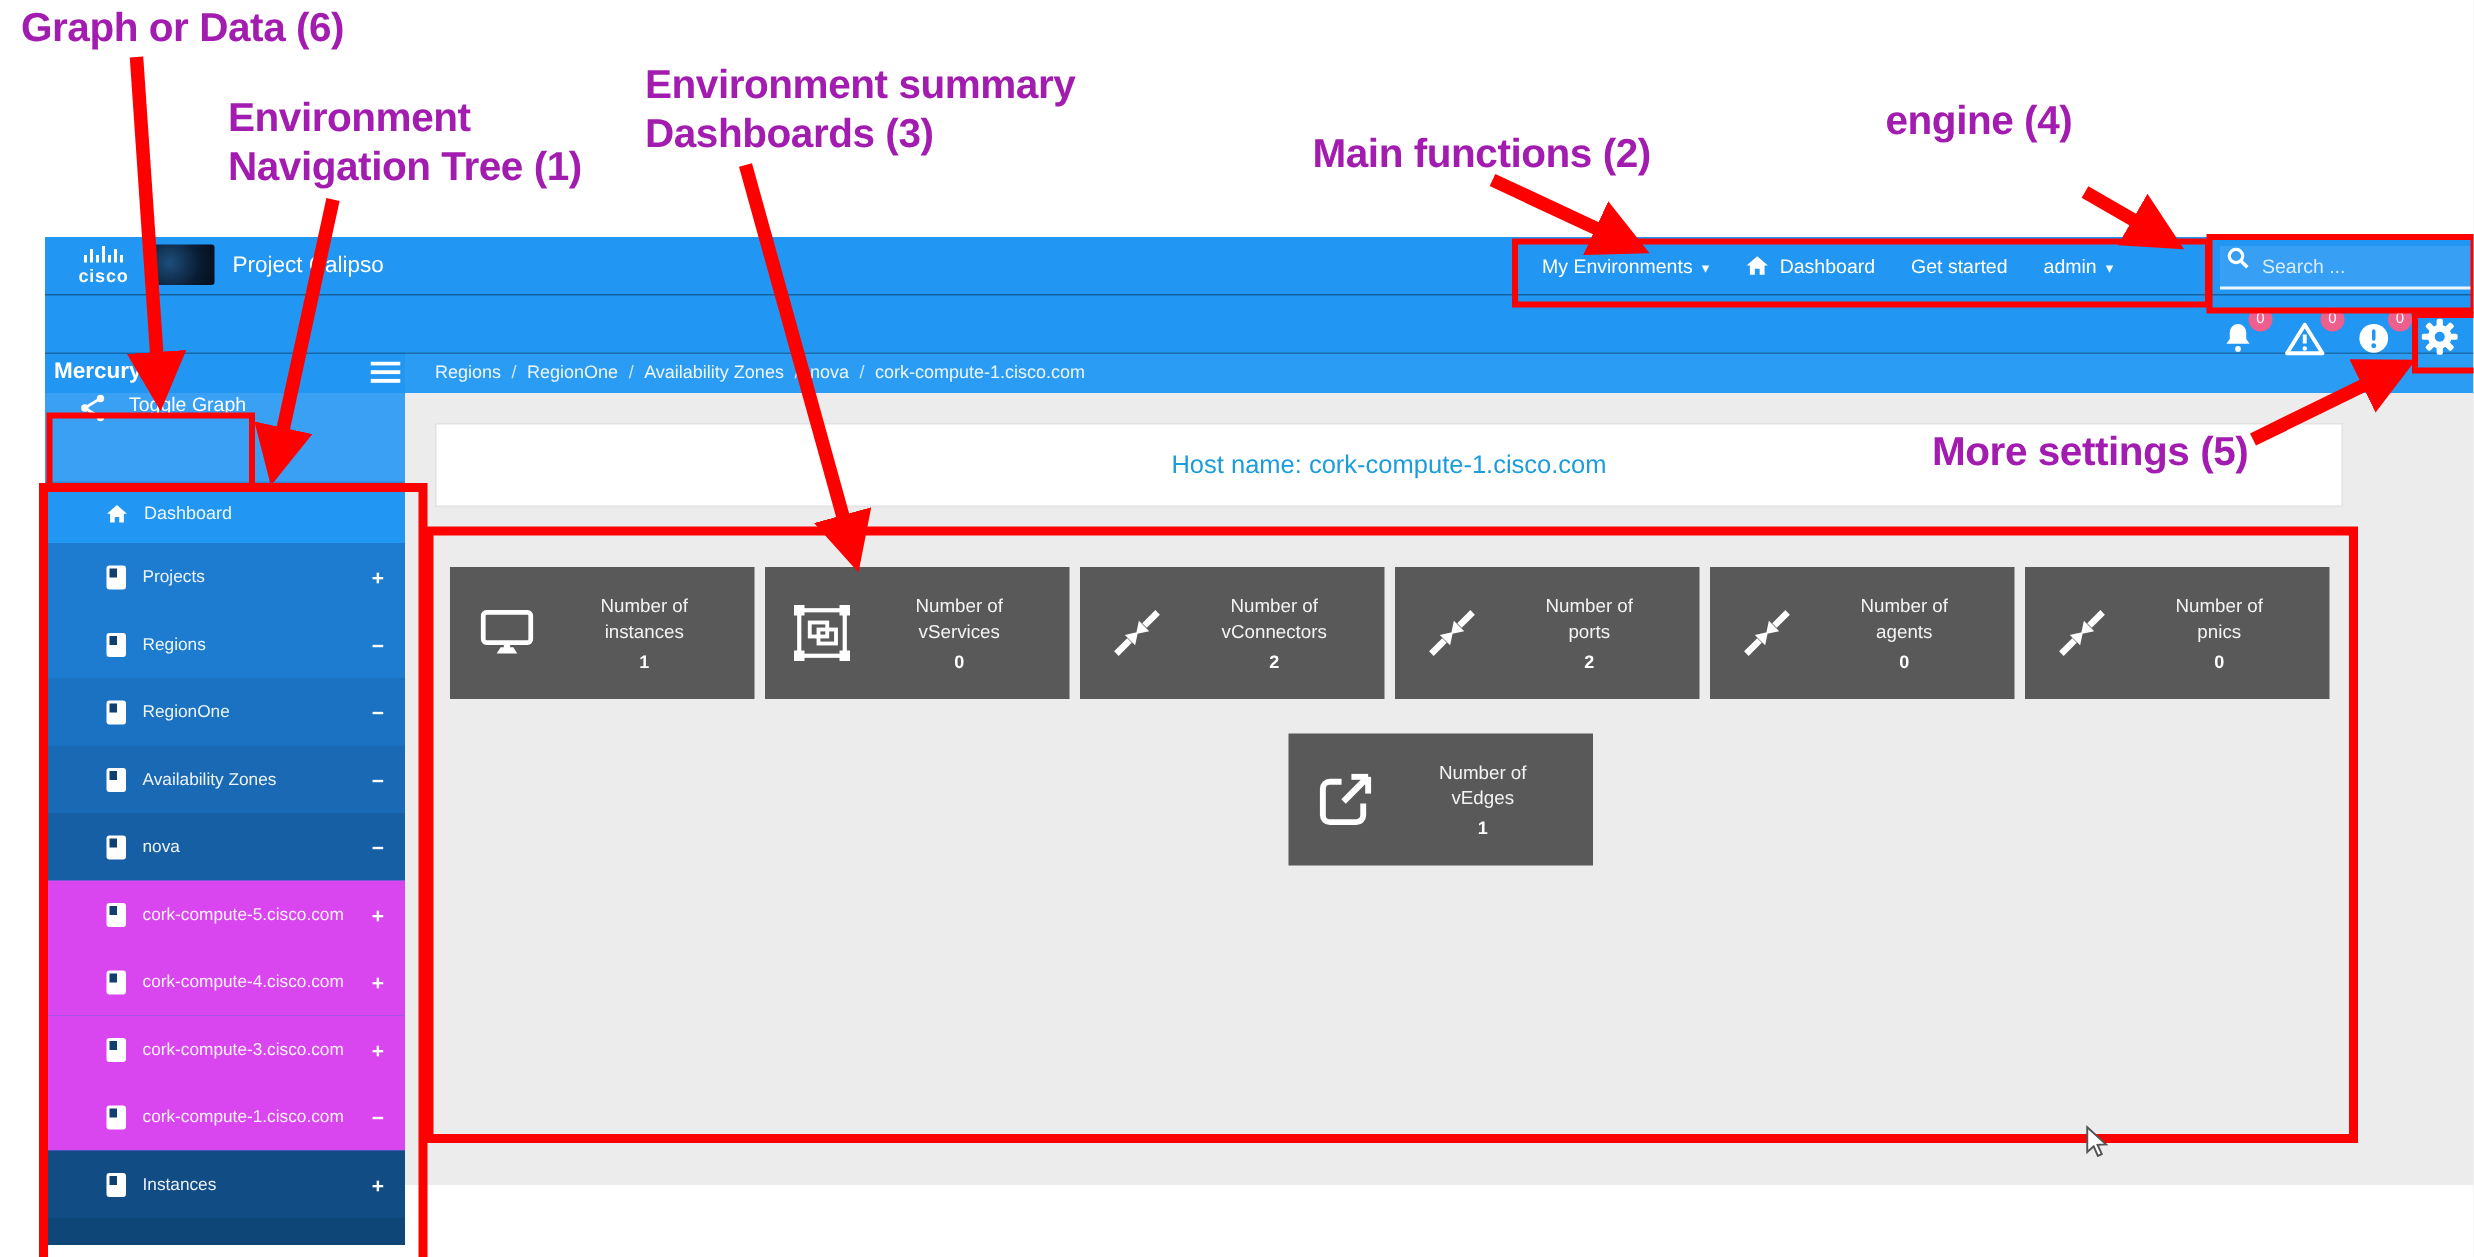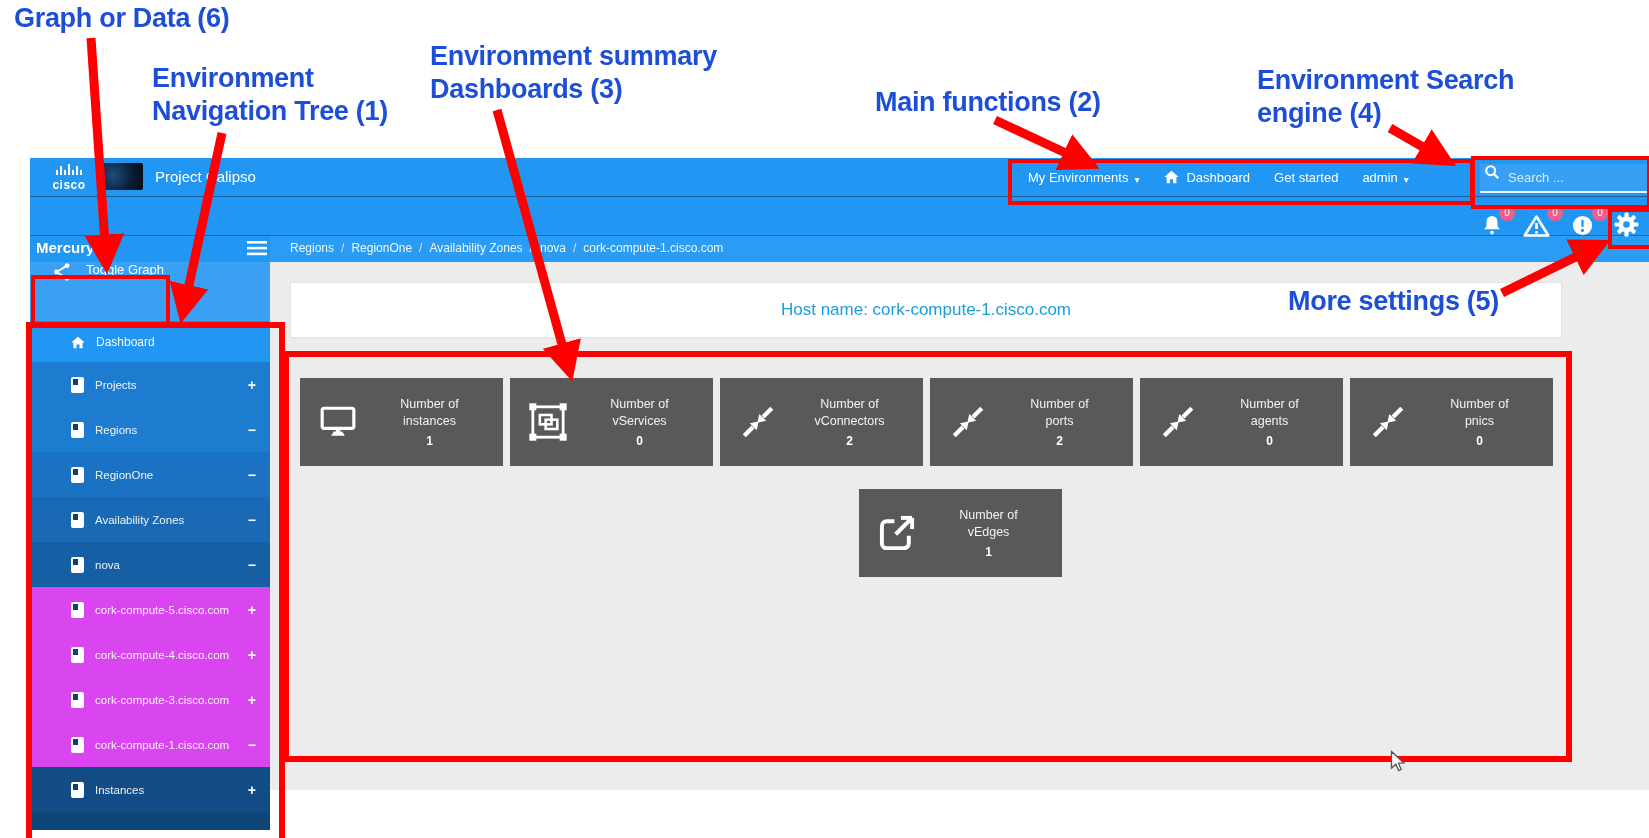--- a/index.html
+++ b/index.html
@@ -69,21 +69,21 @@
   #tilesrow{left:300px;top:378px;display:flex;gap:7px}
   .tile{width:203px;height:88px;background:#595959;display:flex;align-items:center;cursor:pointer}
   .tile .tile-icon{width:76px;display:flex;justify-content:center}
   .tile .tile-text{flex:1;text-align:center;color:#fff;padding-right:20px}
   .tile .tl{font-size:12.5px;line-height:17px;color:#f3f3f3}
   .tile .tv{font-size:12px;font-weight:700;margin-top:4px}
   #vedge-tile{left:859px;top:489px}
 
   
   .rbox{position:absolute;border-style:solid;border-color:#fe0000;z-index:40;pointer-events:none}
-  .ann{position:absolute;color:#1d4ed8;font-weight:700;font-size:27px;line-height:33px;z-index:46;
+  .ann{position:absolute;color:#a21caf;font-weight:700;font-size:27px;line-height:33px;z-index:46;
        letter-spacing:-.3px;white-space:nowrap}
   #arrow-layer{left:0;top:0;z-index:44;pointer-events:none}
   #cursor{left:1390px;top:750px;z-index:60;pointer-events:none}
 </style>
 </head>
 <body>
 
 <div class="abs" id="topbar"></div>
 <div class="abs" id="bar2"></div>
 <div class="abs" id="bar3-side"></div>
@@ -436,21 +436,20 @@
   <span style="display:block">Navigation Tree (1)</span>
 </div>
 <div class="ann" style="left:430px;top:40px">
   <span style="display:block">Environment summary</span>
   <span style="display:block">Dashboards (3)</span>
 </div>
 <div class="ann" style="left:875px;top:86px">
   <span>Main functions (2)</span>
 </div>
 <div class="ann" style="left:1257px;top:64px">
-  <span style="display:block">Environment Search</span>
   <span style="display:block">engine (4)</span>
 </div>
 <div class="ann" style="left:1288px;top:285px">
   <span>More settings (5)</span>
 </div>
 
 <svg class="abs" id="arrow-layer" width="1649" height="838" viewBox="0 0 1649 838">
   <defs>
     <marker id="ah" markerUnits="strokeWidth" markerWidth="4.4" markerHeight="4.4" refX="2.6" refY="2.2" orient="auto">
       <path d="M0,0 L4.4,2.2 L0,4.4 Z" fill="#fe0000"></path>

